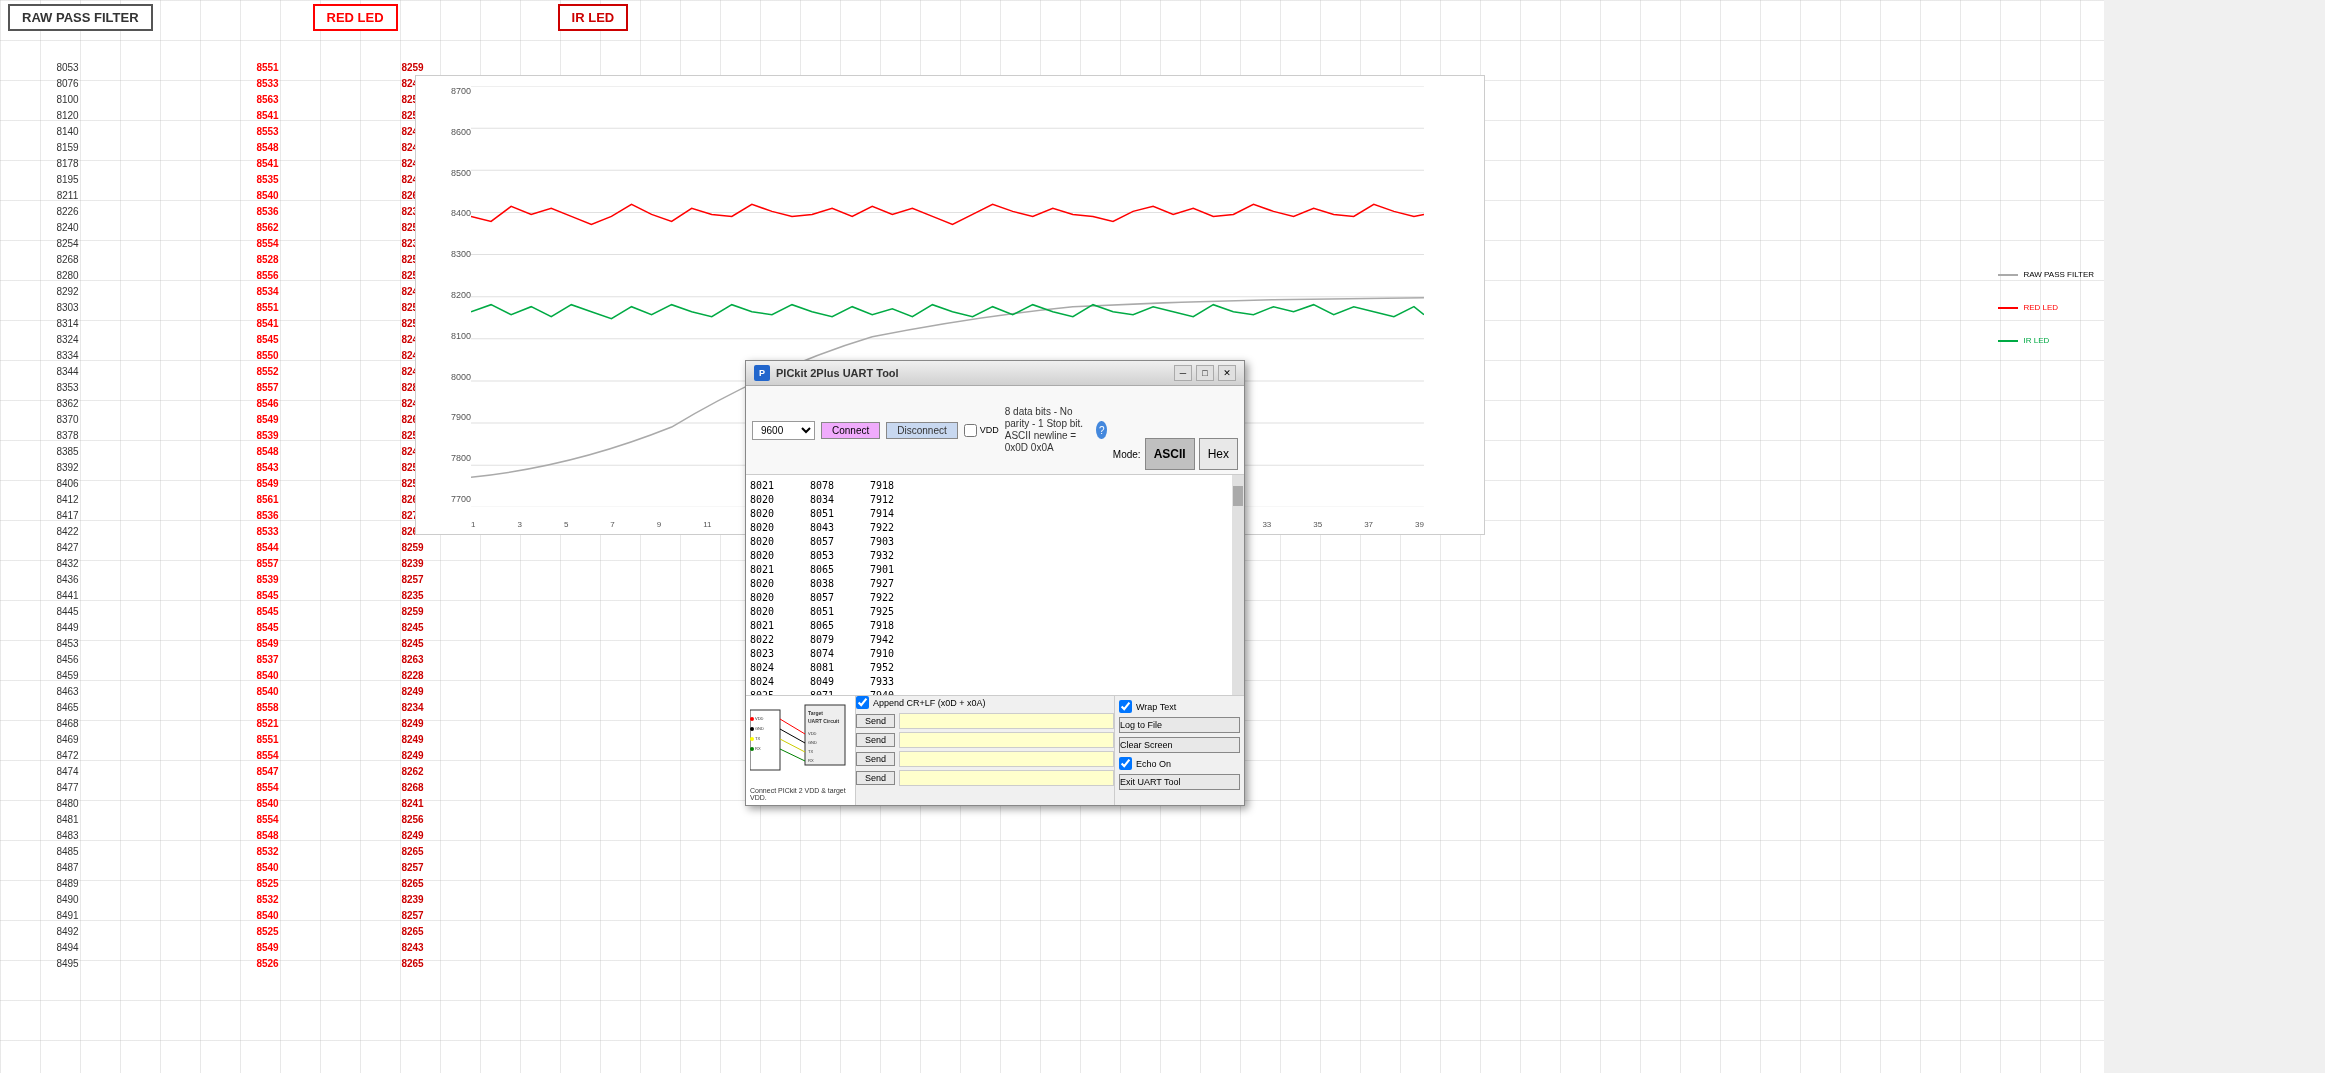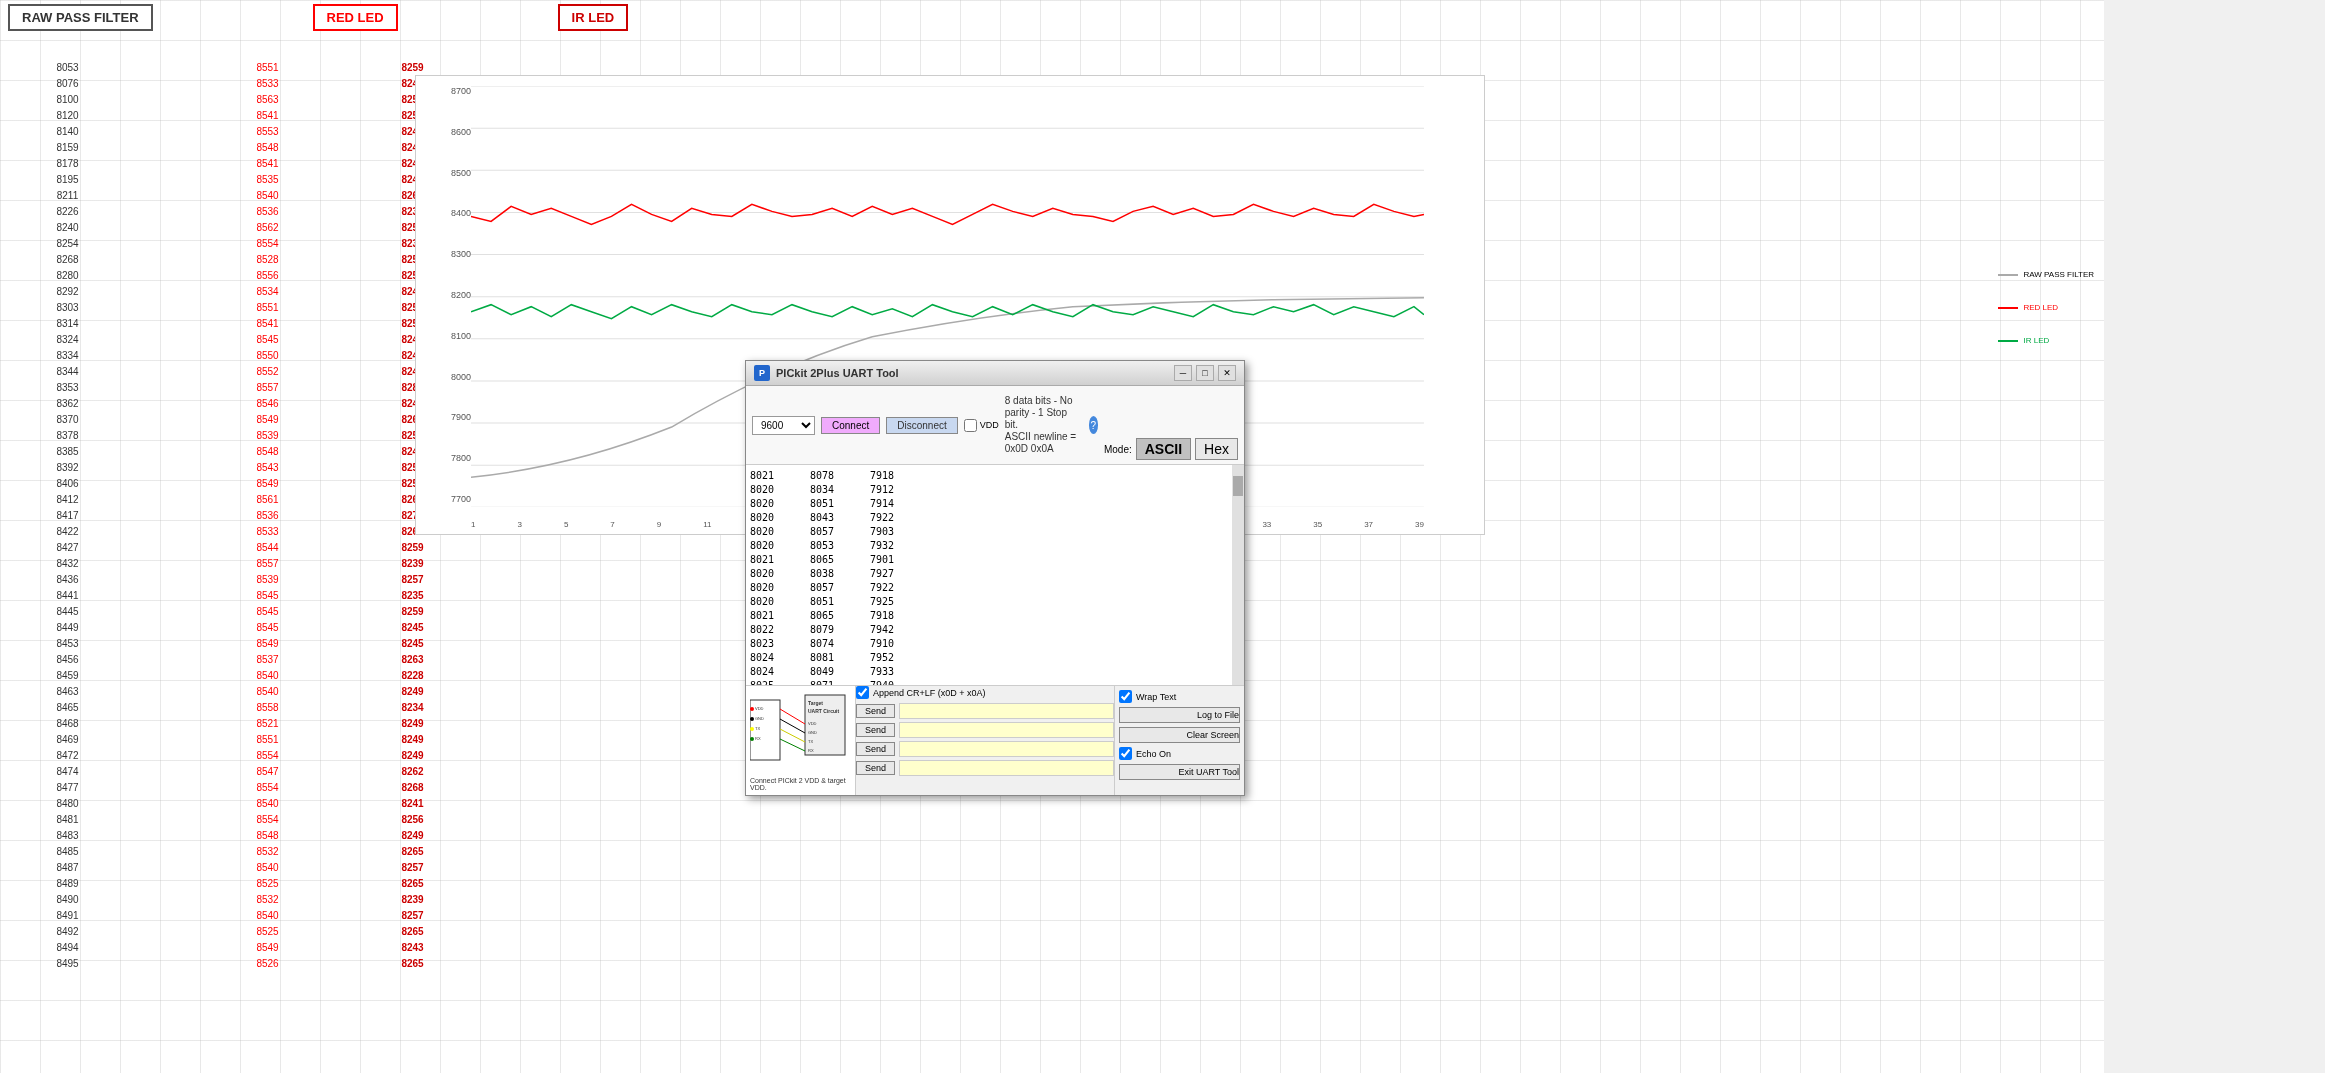--- a/index.html
+++ b/index.html
@@ -81,21 +81,21 @@
     .data-col .cell {
       font-size: 10px;
       color: #333;
       line-height: 16px;
       text-align: center;
       width: 100%;
     }
 
     .data-col.red-col .cell {
       color: red;
-      font-weight: normal;
+      font-weight: bold;
     }
 
     .data-col.ir-col .cell {
       color: #cc0000;
       font-weight: bold;
     }
 
     
     .chart-container {
       position: absolute;
@@ -275,22 +275,22 @@
 
     .uart-mode-group {
       display: flex;
       align-items: center;
       gap: 4px;
       font-size: 10px;
       margin-top: 48px;
     }
 
     .uart-mode-btn {
-      padding: 2px 8px;
-      font-size: 14px;
+      padding: 8px 8px;
+      font-size: 12px;
       border: 1px solid #888;
       cursor: pointer;
       background: #e8e8e8;
       text-align: right;
     }
 
     .uart-mode-btn.active {
       background: #c0c0c0;
       font-weight: bold;
     }
@@ -384,21 +384,21 @@
       font-size: 9px;
     }
 
     .uart-right-btn {
       width: 100%;
       padding: 2px 0;
       font-size: 9px;
       border: 1px solid #888;
       background: #e8e8e8;
       cursor: pointer;
-      text-align: right;
+      text-align: left;
     }
 
     
     .right-labels {
       position: absolute;
       right: 10px;
       top: 270px;
       font-size: 9px;
       display: flex;
       flex-direction: column;

